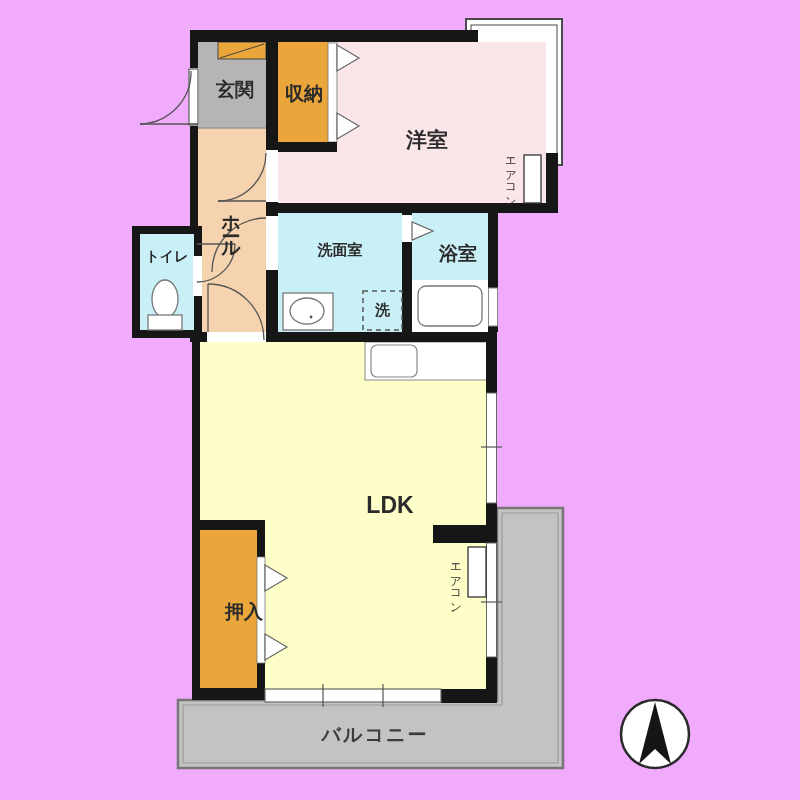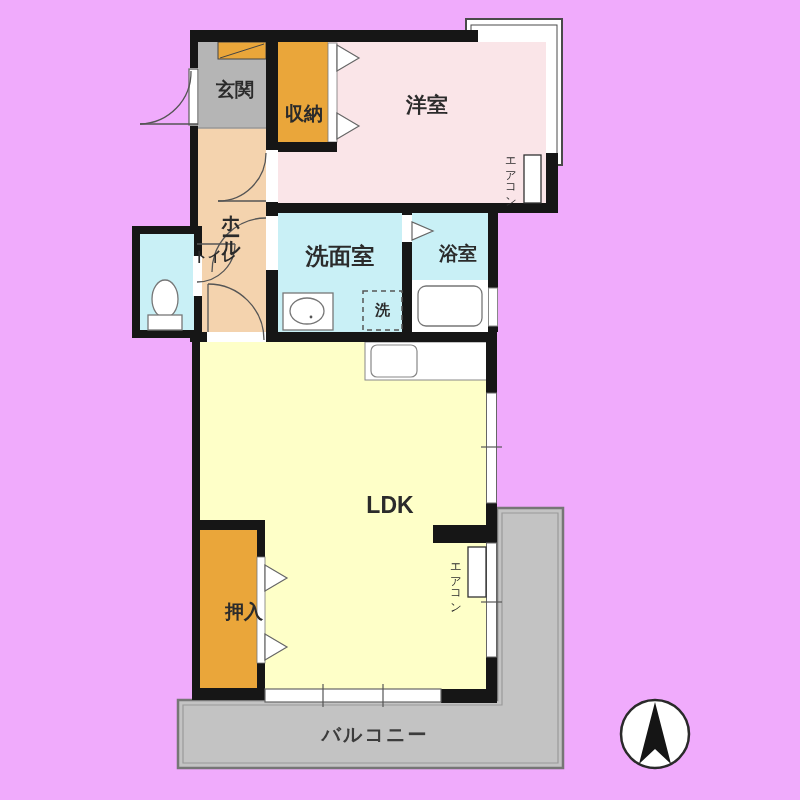--- a/index.html
+++ b/index.html
@@ -2,21 +2,21 @@
 <html><head>
 <meta charset="utf-8">
 <style>
   html,body{margin:0;padding:0;background:#ffffff;}
   .stage{position:relative;width:800px;height:800px;background:#f0abfc;overflow:hidden;
          font-family:"Liberation Sans","DejaVu Sans",sans-serif;}
   .stage svg{position:absolute;left:0;top:0;}
   .lbl{position:absolute;color:#2b2b2b;font-weight:bold;text-align:center;
        white-space:nowrap;pointer-events:none;}
   .vtext{writing-mode:vertical-rl;text-orientation:mixed;}
-  .two-line{line-height:25px;}
+  .two-line{line-height:25px;margin-top:35px;}
 </style>
 </head>
 <body>
 
 <div class="stage">
 <svg width="800" height="800" viewBox="0 0 800 800">
 
   <g>
     <rect x="466" y="19" width="96" height="146" fill="#ffffff" stroke="#4a4a4a" stroke-width="2"></rect>
     <rect x="471" y="25" width="86" height="135" fill="#ffffff" stroke="#4a4a4a" stroke-width="1"></rect>
@@ -122,27 +122,27 @@
     <polygon points="412,222 412,240 433,231"></polygon>
   </g>
 
   <g>
     <circle cx="655" cy="734" r="34" fill="#ffffff" stroke="#2a2a2a" stroke-width="2.5"></circle>
     <polygon points="655,702 671,764 655,749 639,764" fill="#151515"></polygon>
   </g>
 </svg>
 
   <div class="lbl" style="left:200px;top:77px;width:70px;font-size:19px;">玄関</div>
-  <div class="lbl" style="left:277px;top:81px;width:54px;font-size:19px;margin-top:20px;">収納</div>
+  <div class="lbl" style="left:277px;top:81px;width:54px;font-size:19px;">収納</div>
   <div class="lbl two-line" style="left:362px;top:92px;width:130px;font-size:21px;">
     <div>洋室</div>
   </div>
   <div class="lbl vtext" style="left:218px;top:202px;font-size:19px;letter-spacing:2px;">ホール</div>
-  <div class="lbl" style="left:138px;top:248px;width:58px;font-size:14px;margin-left:48px;">トイレ</div>
-  <div class="lbl" style="left:290px;top:241px;width:100px;font-size:23px;">洗面室</div>
+  <div class="lbl" style="left:138px;top:248px;width:58px;font-size:14px;">トイレ</div>
+  <div class="lbl" style="left:290px;top:241px;width:100px;font-size:15px;">洗面室</div>
   <div class="lbl" style="left:430px;top:241px;width:56px;font-size:19px;">浴室</div>
   <div class="lbl" style="left:363px;top:301px;width:39px;font-size:15px;">洗</div>
   <div class="lbl" style="left:325px;top:492px;width:130px;font-size:23px;line-height:27px;">
     <div>LDK</div>
   </div>
   <div class="lbl" style="left:216px;top:599px;width:56px;font-size:19px;">押入</div>
   <div class="lbl" style="left:300px;top:722px;width:150px;font-size:19px;color:#3c3c3c;letter-spacing:2px;">バルコニー</div>
   <div class="lbl vtext" style="left:503px;top:150px;font-size:11.5px;font-weight:normal;">エアコン</div>
   <div class="lbl vtext" style="left:448px;top:556px;font-size:11.5px;font-weight:normal;">エアコン</div>
 </div>

